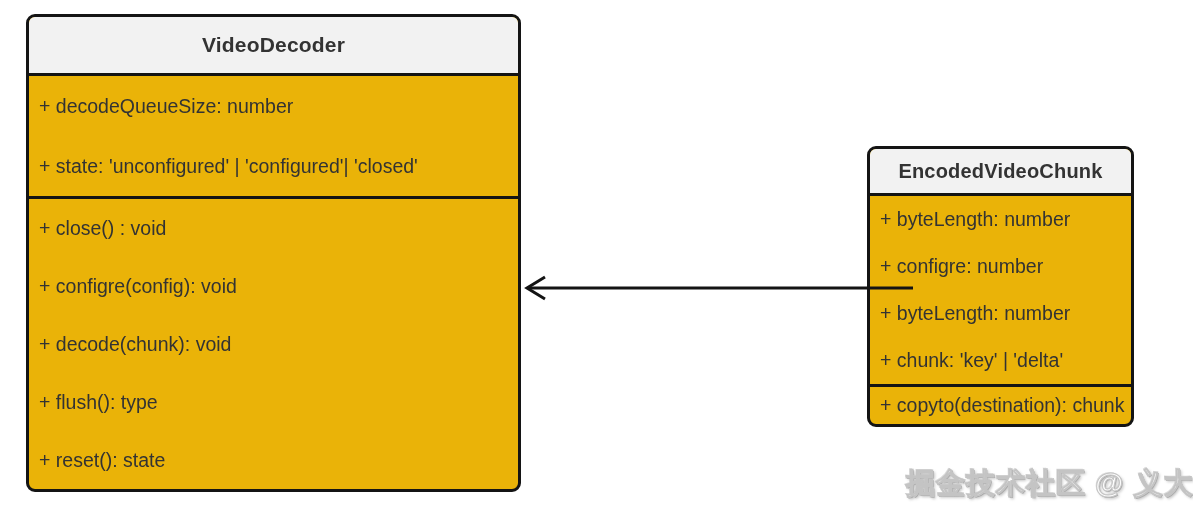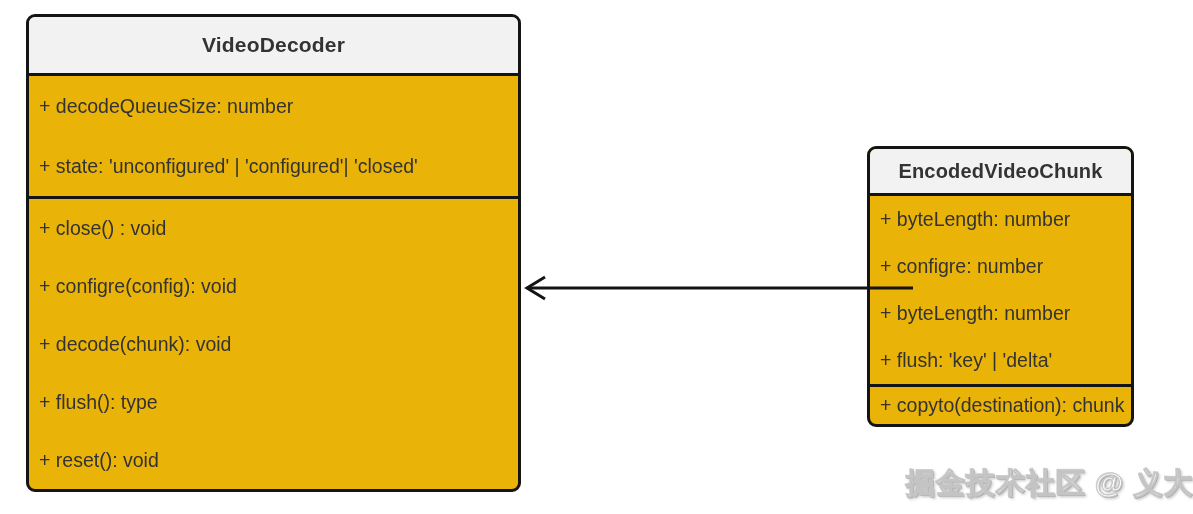--- a/index.html
+++ b/index.html
@@ -76,31 +76,31 @@
     <header class="class-header">VideoDecoder</header>
     <div class="section attrs">
       <div class="member">+ decodeQueueSize: number</div>
       <div class="member">+ state: 'unconfigured' | 'configured'| 'closed'</div>
     </div>
     <div class="section methods">
       <div class="member">+ close() : void</div>
       <div class="member">+ configre(config): void</div>
       <div class="member">+ decode(chunk): void</div>
       <div class="member">+ flush(): type</div>
-      <div class="member">+ reset(): void</div>
+      <div class="member">+ reset(): state</div>
     </div>
   </section>
 
   <section class="class-box box-chunk">
     <header class="class-header">EncodedVideoChunk</header>
     <div class="section attrs">
       <div class="member">+ byteLength: number</div>
       <div class="member">+ configre: number</div>
       <div class="member">+ byteLength: number</div>
-      <div class="member">+ flush: 'key' | 'delta'</div>
+      <div class="member">+ chunk: 'key' | 'delta'</div>
     </div>
     <div class="section methods">
       <div class="member">+ copyto(destination): chunk</div>
     </div>
   </section>
 
   <svg class="arrow-svg" viewBox="0 0 392 36" aria-hidden="true">
     <line x1="392" y1="18" x2="7" y2="18"></line>
     <polyline points="24,7 6,18 24,29"></polyline>
   </svg>

